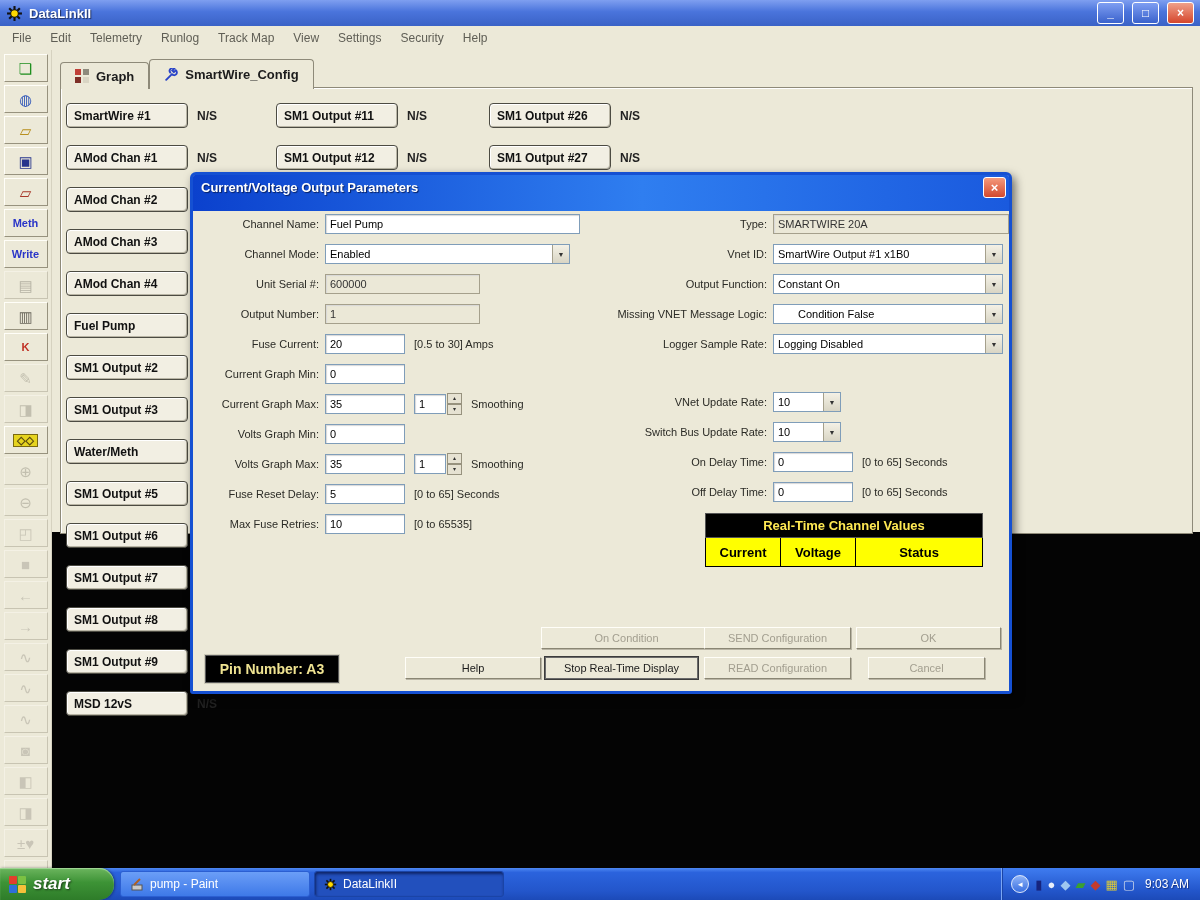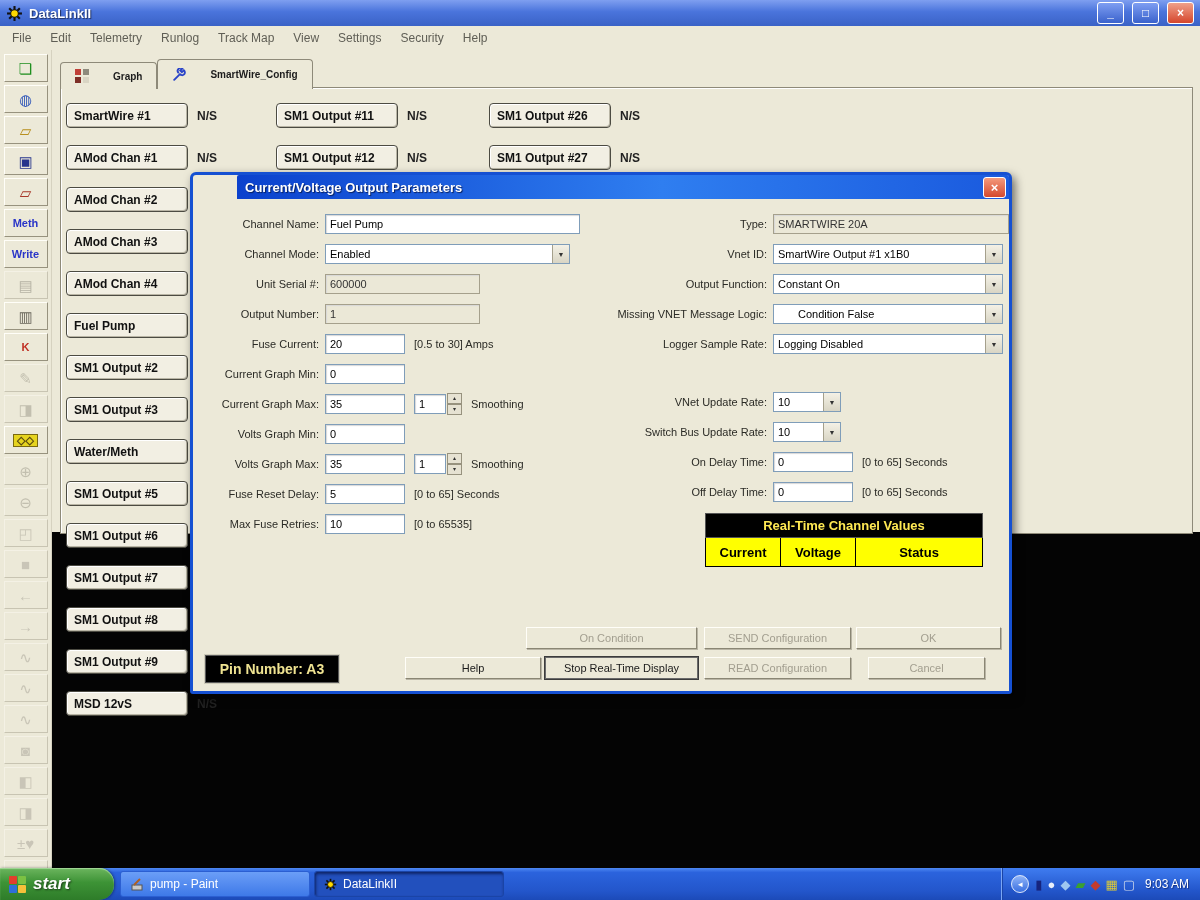--- a/index.html
+++ b/index.html
@@ -30,40 +30,40 @@
     border:1px solid;border-color:#fffef8 #97927e #97927e #fffef8;
     display:flex;align-items:center;justify-content:center;font-size:15px;line-height:1;}
   .tb-btn.dis{opacity:.42;}
   .tb-btn .txt{font-size:11px;font-weight:bold;}
   .tb-btn .chip{background:#e6d41f;border:1px solid #7a6a10;padding:0 3px;font-size:11px;font-weight:bold;}
 
   
   .main{position:absolute;top:50px;left:52px;right:0;bottom:32px;background:#ece9d8;}
   .main-black{position:absolute;left:0;right:0;top:482px;bottom:0;background:#040404;}
   .tabstrip{position:absolute;top:9px;left:8px;display:flex;align-items:flex-end;z-index:2;}
-  .tab{display:flex;align-items:center;gap:24px;padding:0 14px;height:26px;
+  .tab{display:flex;align-items:center;gap:7px;padding:0 14px;height:26px;
     background:#ece9d8;border:1px solid #8e8a79;border-bottom:none;border-radius:4px 4px 0 0;
-    font-size:10px;font-weight:bold;color:#1c1c1c;}
+    font-size:13px;font-weight:bold;color:#1c1c1c;}
   .tab.active{height:29px;box-shadow:0 2px 0 #ece9d8;}
   .tab-icon{width:14px;height:14px;}
   .tabpage{position:absolute;top:37px;left:8px;width:1131px;height:445px;background:#ece9d8;
     border:1px solid #8e8a79;box-shadow:inset 1px 1px 0 #fff;z-index:1;}
   .chan-col{position:absolute;top:8px;display:flex;flex-direction:column;gap:3px;}
   .chan-row{display:flex;align-items:center;gap:9px;height:39px;}
   .chan-btn{width:122px;height:25px;box-sizing:border-box;background:#f2efe3;
     border:1px solid #4c4b42;border-radius:4px;box-shadow:inset -1px -1px 0 #b9b5a5,inset 1px 1px 0 #fff;
     display:flex;align-items:center;padding-left:7px;font-size:12px;font-weight:bold;color:#111;}
   .chan-status{font-size:12px;font-weight:bold;color:#222;}
 
   
   .dialog{position:absolute;left:190px;top:172px;width:822px;height:522px;box-sizing:border-box;
     background:#ece9d8;border:3px solid #1550d2;border-radius:6px 6px 3px 3px;
     box-shadow:3px 4px 10px rgba(0,0,0,.55);z-index:10;}
-  .dlg-title{height:24px;display:flex;align-items:center;padding:0 3px 0 8px;
-    background:linear-gradient(90deg,#0b41cd 0%,#2f7ef0 55%,#1a5ade 100%);border-radius:2px 2px 0 0;margin-left:44px;}
+  .dlg-title{height:24px;display:flex;align-items:center;padding:0 3px 12px 8px;
+    background:linear-gradient(90deg,#0b41cd 0%,#2f7ef0 55%,#1a5ade 100%);border-radius:2px 2px 0 0;}
   .dlg-title-text{flex:1;color:#fff;font-weight:bold;font-size:13px;text-shadow:1px 1px 1px #082060;}
   .dlg-close{width:21px;height:19px;border:1px solid #fff;border-radius:3px;color:#fff;
     background:linear-gradient(180deg,#f49a7c,#d4492e);display:flex;align-items:center;justify-content:center;
     font-size:13px;font-weight:bold;}
   .dlg-body{position:absolute;top:24px;left:0;right:0;bottom:0;font-size:11px;color:#1a1a1a;}
 
   .fields-left{position:absolute;top:10px;left:8px;width:438px;}
   .fields-right{position:absolute;top:10px;left:420px;width:396px;}
   .f-row{display:flex;align-items:center;height:30px;}
   .f-label{text-align:right;margin-right:6px;color:#2b2b26;}
@@ -517,21 +517,21 @@
               <td class="rt-title" colspan="3">Real-Time Channel Values</td>
             </tr>
         <tr>
           <td class="y" style="width:72px">Current</td>
           <td class="y" style="width:72px">Voltage</td>
           <td class="y">Status</td>
         </tr>
       </tbody>
         </table>
 
-      <div class="btn dis" style="left:333px;top:428px;width:171px">On Condition</div>
+      <div class="btn dis" style="left:348px;top:428px;width:171px">On Condition</div>
       <div class="btn dis" style="left:511px;top:428px;width:147px">SEND Configuration</div>
       <div class="btn dis" style="left:663px;top:428px;width:145px">OK</div>
       <div class="btn" style="left:212px;top:458px;width:136px">Help</div>
       <div class="btn focus" style="left:352px;top:458px;width:153px">Stop Real-Time Display</div>
       <div class="btn dis" style="left:511px;top:458px;width:147px">READ Configuration</div>
       <div class="btn dis" style="left:675px;top:458px;width:117px">Cancel</div>
 
       <div class="pin-box">Pin Number: A3</div>
     </div>
   </div>

